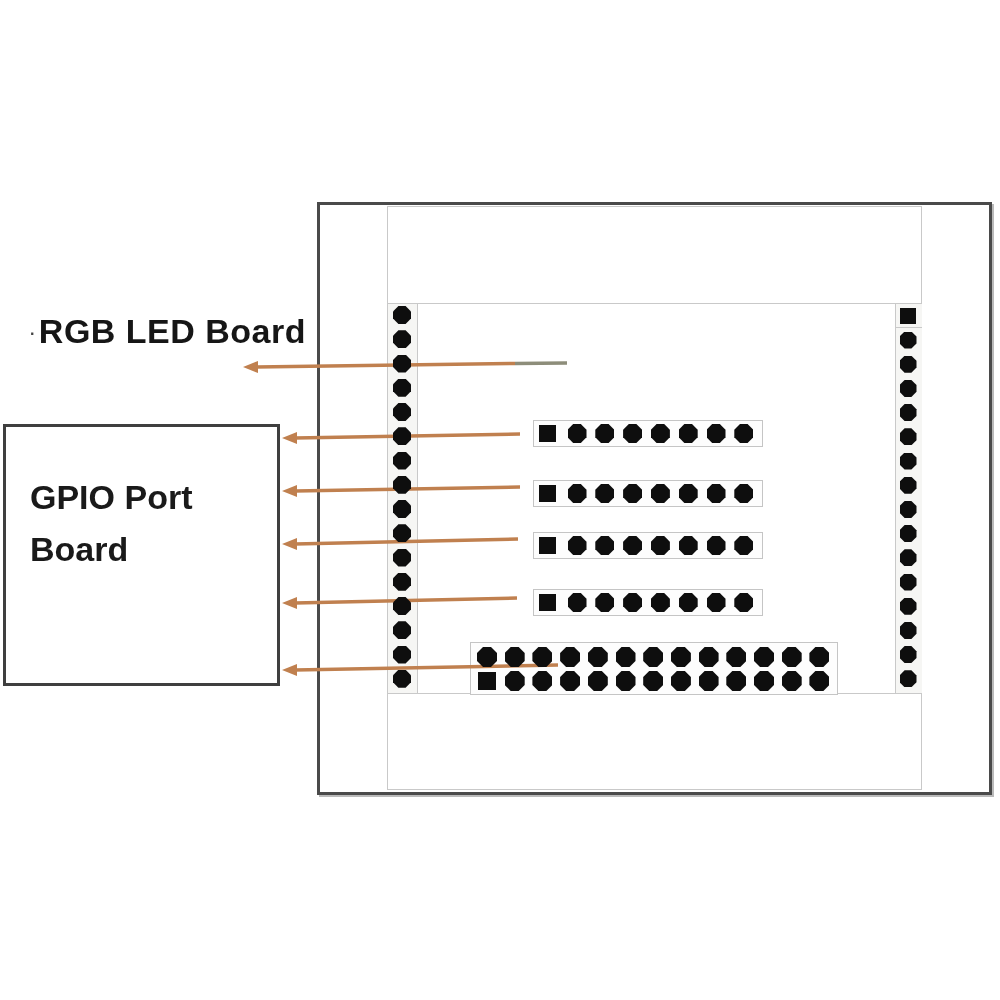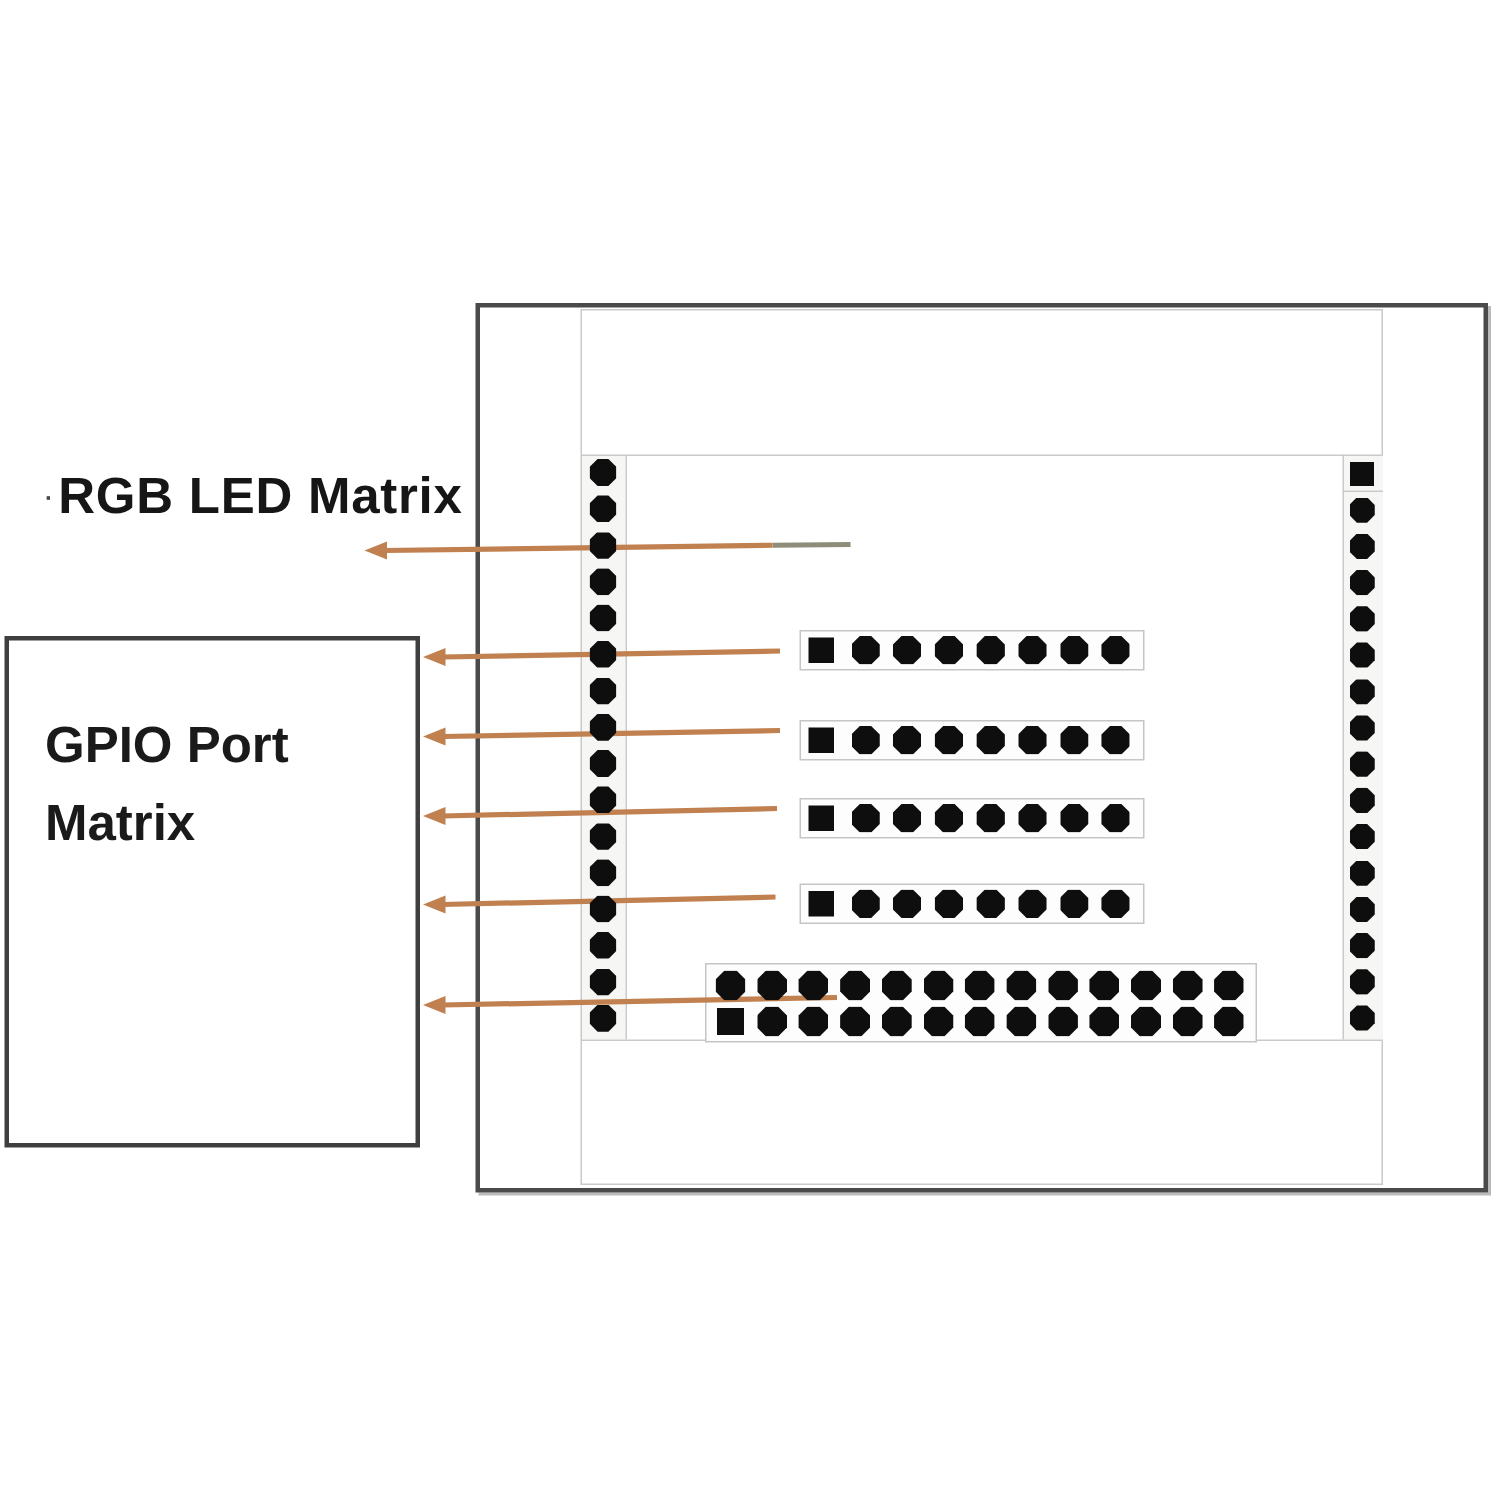--- a/index.html
+++ b/index.html
@@ -8,21 +8,21 @@
     font-family:"Liberation Sans",sans-serif;overflow:hidden;
   }
   
   .label-rgb{
     position:absolute;left:30px;top:312px;
     font-size:34px;font-weight:bold;color:#161616;letter-spacing:0.5px;
     white-space:nowrap;
   }
   .tiny-dot{font-size:16px;vertical-align:middle;margin-right:3px;color:#444;}
   .gpio-box{
-    position:absolute;left:3px;top:424px;width:277px;height:341px;
+    position:absolute;left:3px;top:424px;width:277px;height:262px;
     box-sizing:border-box;border:3px solid #3f3f3f;background:#ffffff;
   }
   .gpio-text{
     position:absolute;left:24px;top:44px;
     font-size:34px;font-weight:bold;color:#1a1a1a;line-height:52px;
     white-space:nowrap;
   }
   
   .board-outer{
     position:absolute;left:317px;top:202px;width:675px;height:593px;
@@ -55,26 +55,26 @@
   .pin{position:absolute;background:#0e0e0e;}
   .pin.oct{clip-path:polygon(30% 0,70% 0,100% 30%,100% 70%,70% 100%,30% 100%,0 70%,0 30%);}
   
   #arrow-layer{position:absolute;left:0;top:0;z-index:5;pointer-events:none;}
 </style>
 </head>
 <body>
 
 <div class="canvas">
 
-  <div class="label-rgb"><span class="tiny-dot">·</span><span>RGB LED Matrix</span></div>
+  <div class="label-rgb"><span class="tiny-dot">·</span><span>RGB LED Board</span></div>
 
   <div class="gpio-box">
     <div class="gpio-text">
       <div>GPIO Port</div>
-      <div>Matrix</div>
+      <div>Board</div>
     </div>
   </div>
 
   <div class="board-outer"></div>
   <div class="inner-rect"></div>
   <div class="strip strip-left"></div>
   <div class="strip strip-right"></div>
   <div class="gline hline-top"></div>
   <div class="gline hline-bottom"></div>
   <div class="gline vline-leftstrip"></div>

